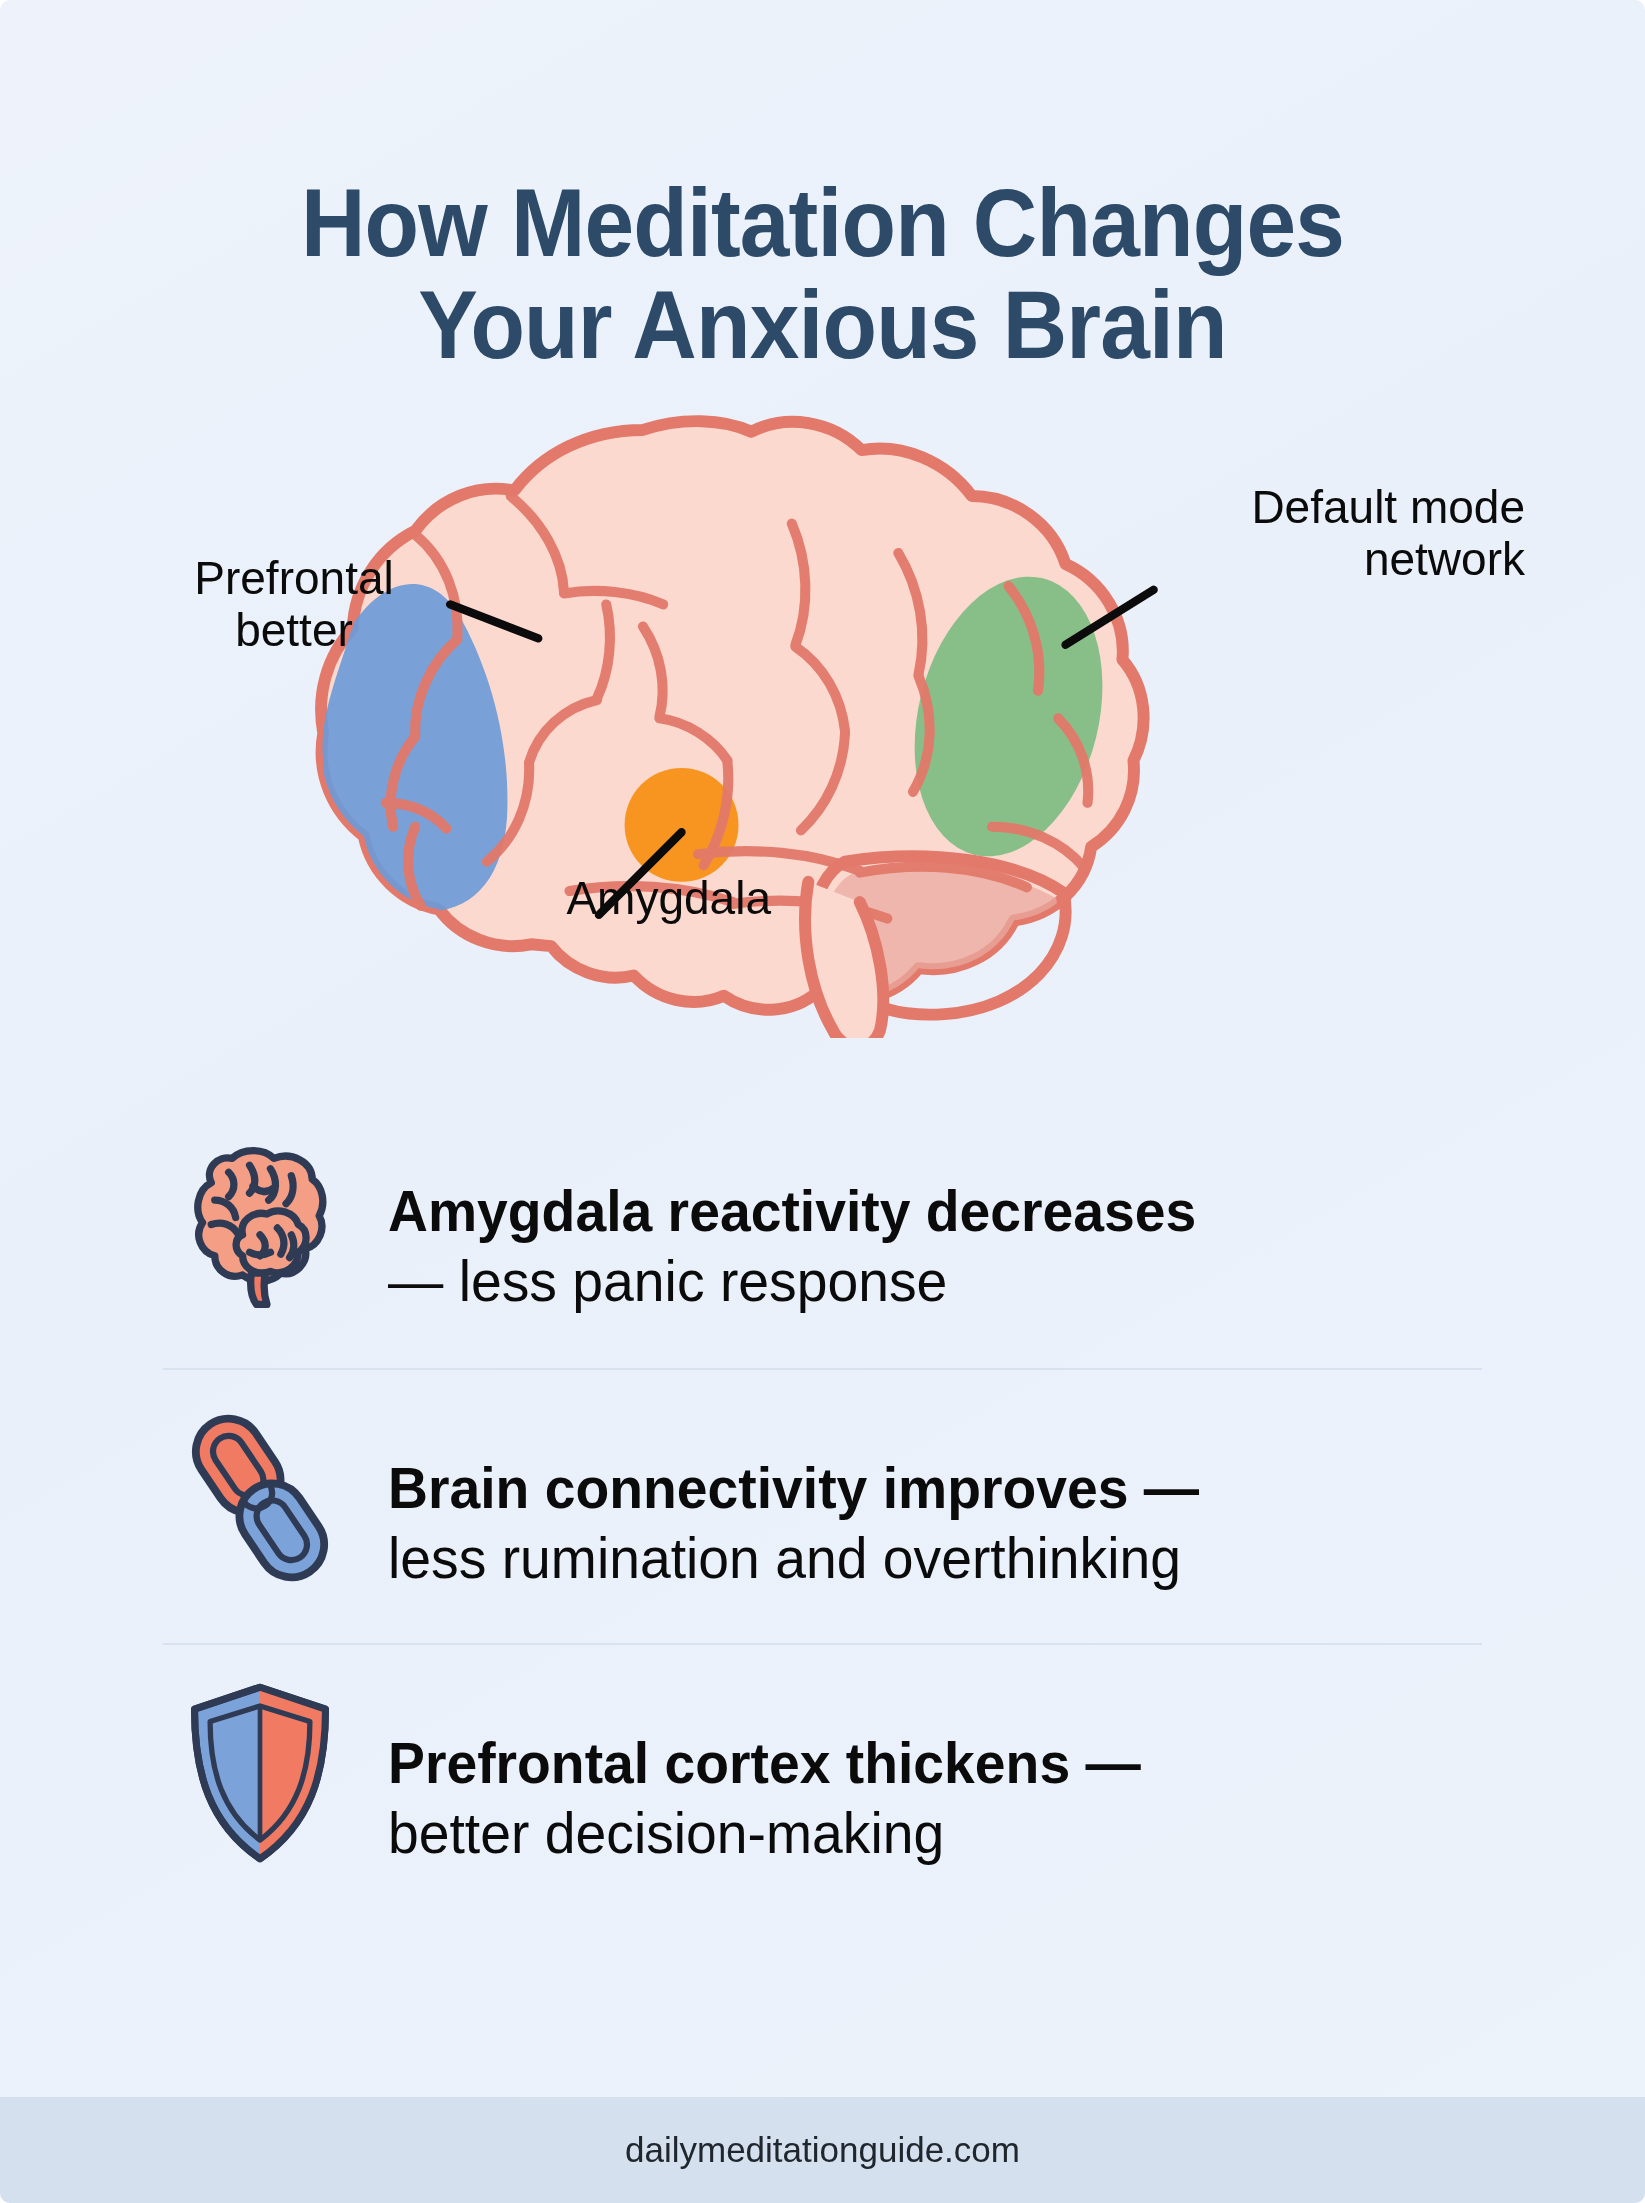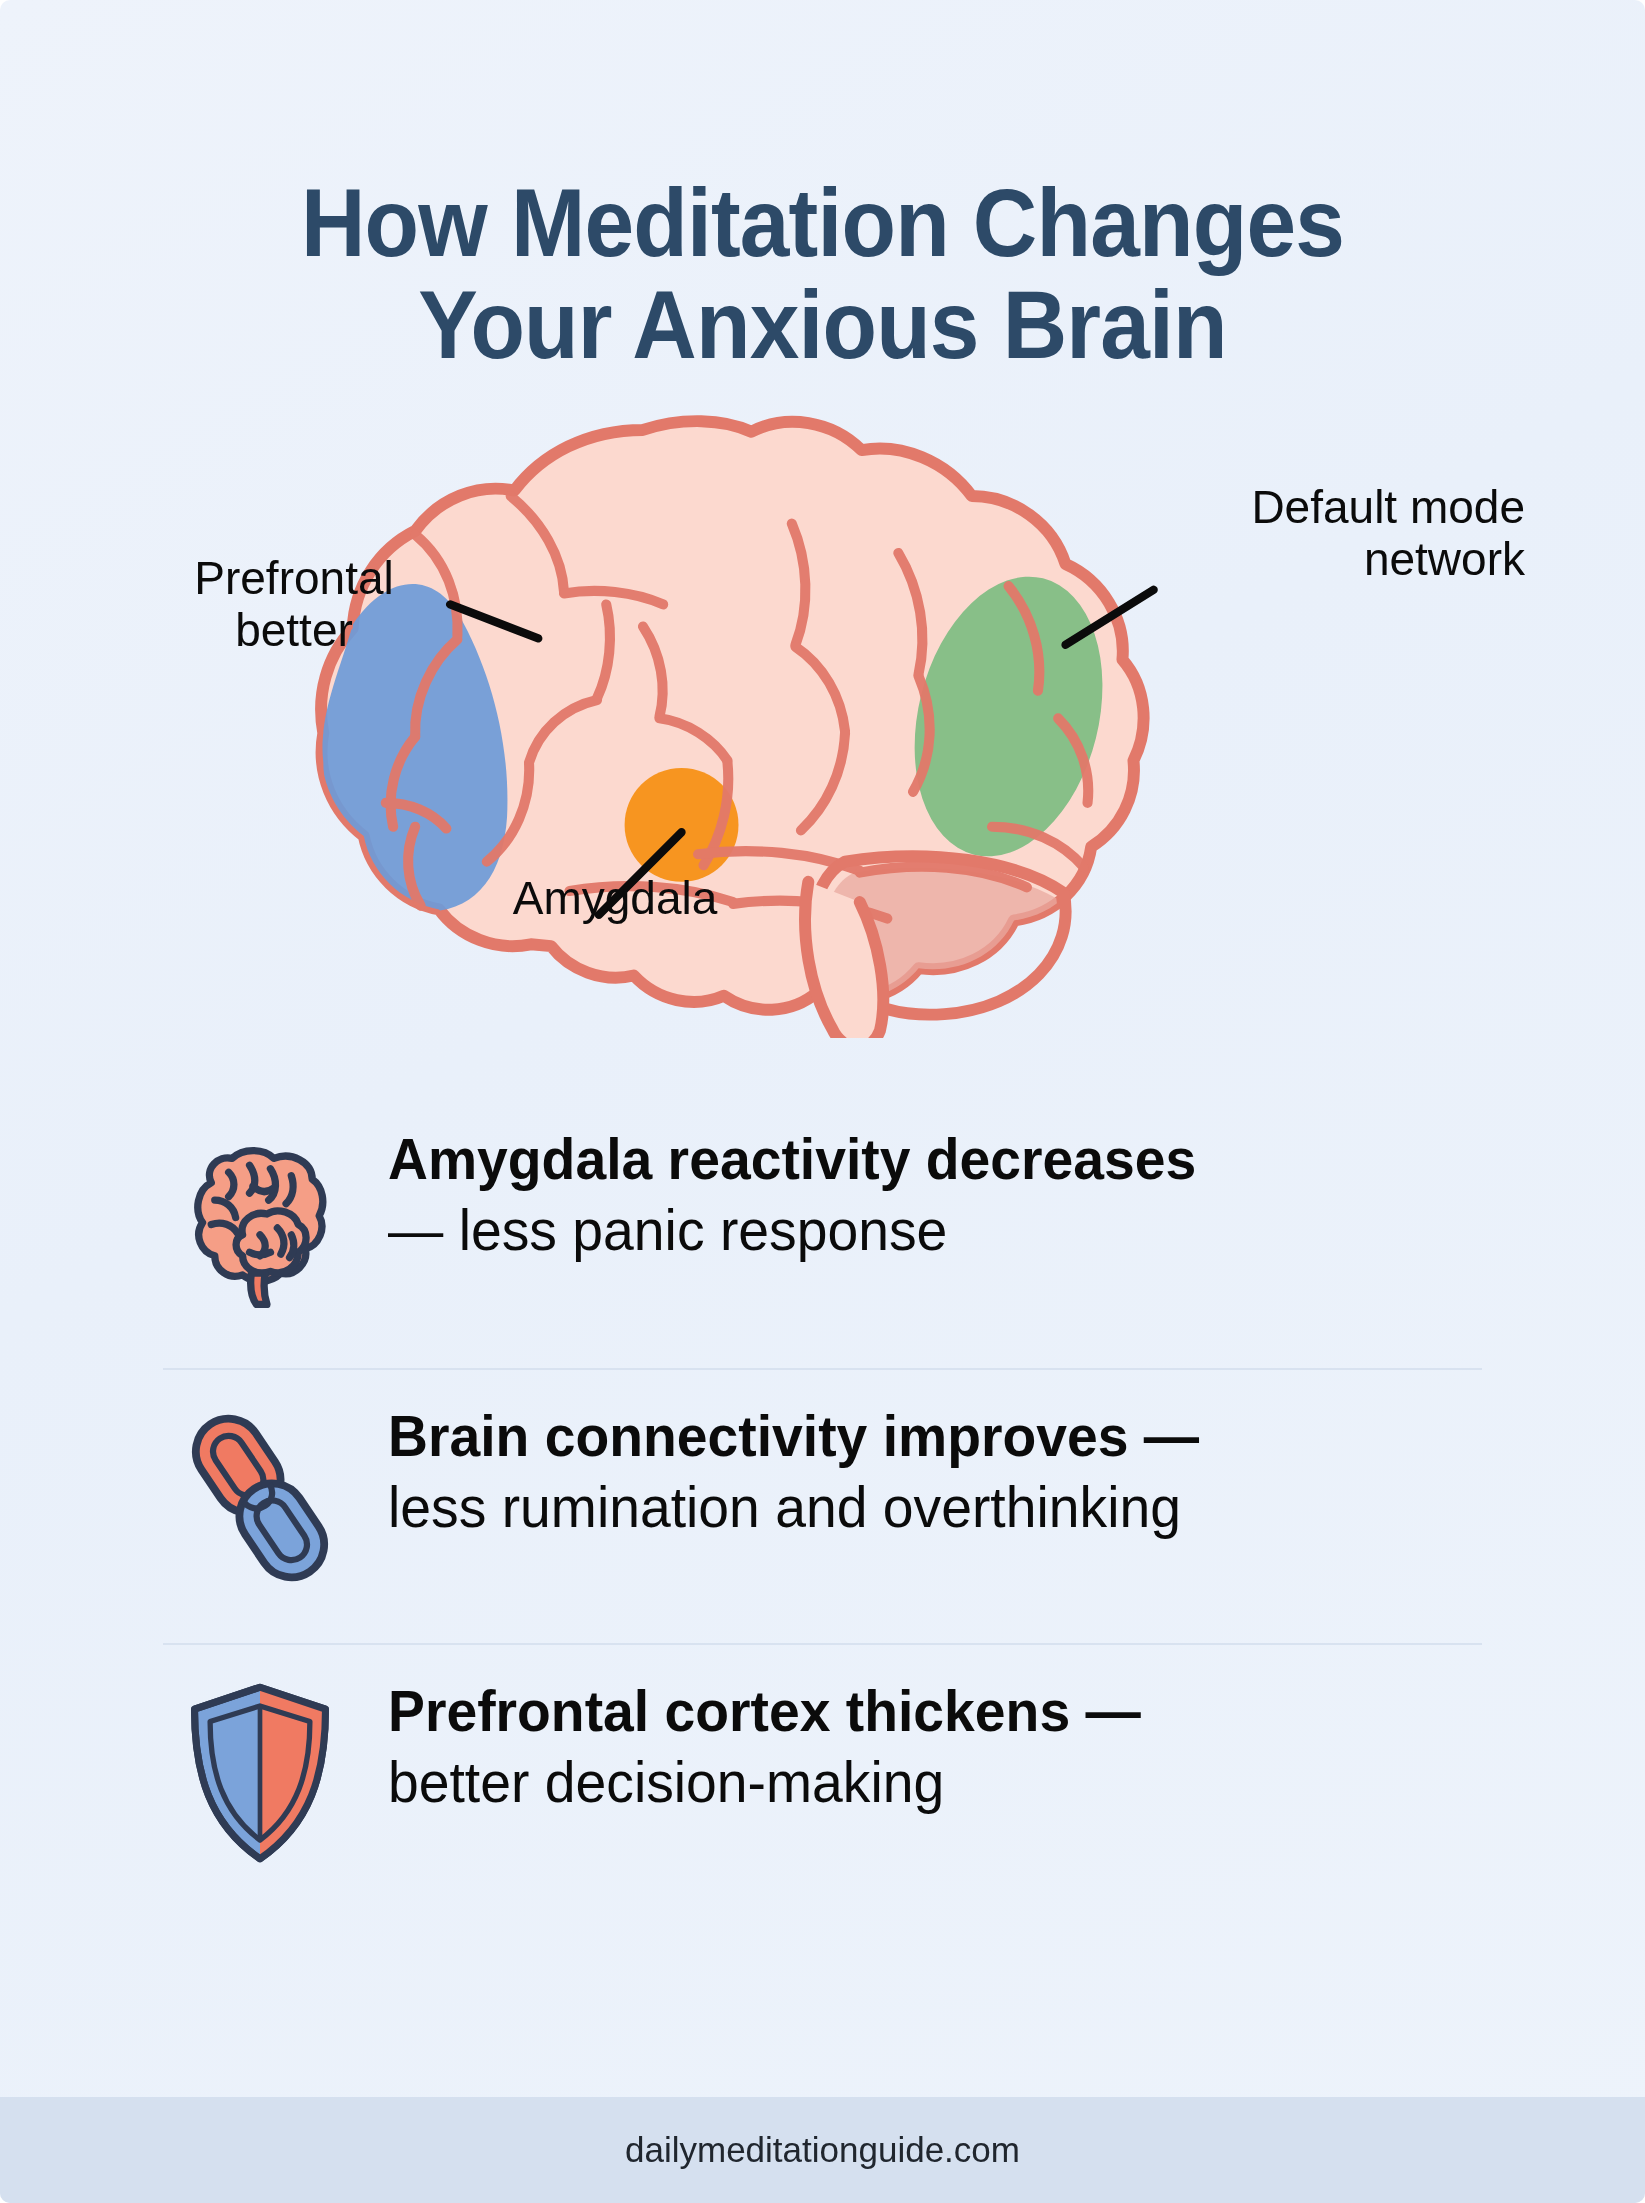--- a/index.html
+++ b/index.html
@@ -52,39 +52,39 @@
   .anno {
     position: absolute;
     color: #0b0b0b;
     font-size: 46px;
     line-height: 1.12;
     font-family: "Liberation Sans", sans-serif;
     white-space: pre-line;
   }
   #anno-pfc  { left: 138px;  top: 158px; width: 312px; text-align: center; }
   #anno-dmn  { left: 1139px; top: 87px;  width: 386px; text-align: right; }
-  #anno-amyg { left: 459px;  top: 478px; width: 312px; text-align: center; }
+  #anno-amyg { left: 459px;  top: 478px; width: 312px; text-align: right; }
 
   
   #list {
     position: absolute;
     left: 163px;
     top: 1093px;
     width: 1319px;
   }
   .row {
     display: flex;
     align-items: flex-start;
     min-height: 275px;
     box-sizing: border-box;
   }
   .row + .row { border-top: 2.8px solid #d8e2f0; }
   .row-inner {
     display: flex;
-    align-items: flex-start;
+    align-items: flex-end;
     width: 100%;
     padding: 31px 0 31px 0;
   }
   .ico {
     flex: 0 0 193px;
     height: 193px;
     display: flex;
     align-items: center;
     justify-content: center;
   }

